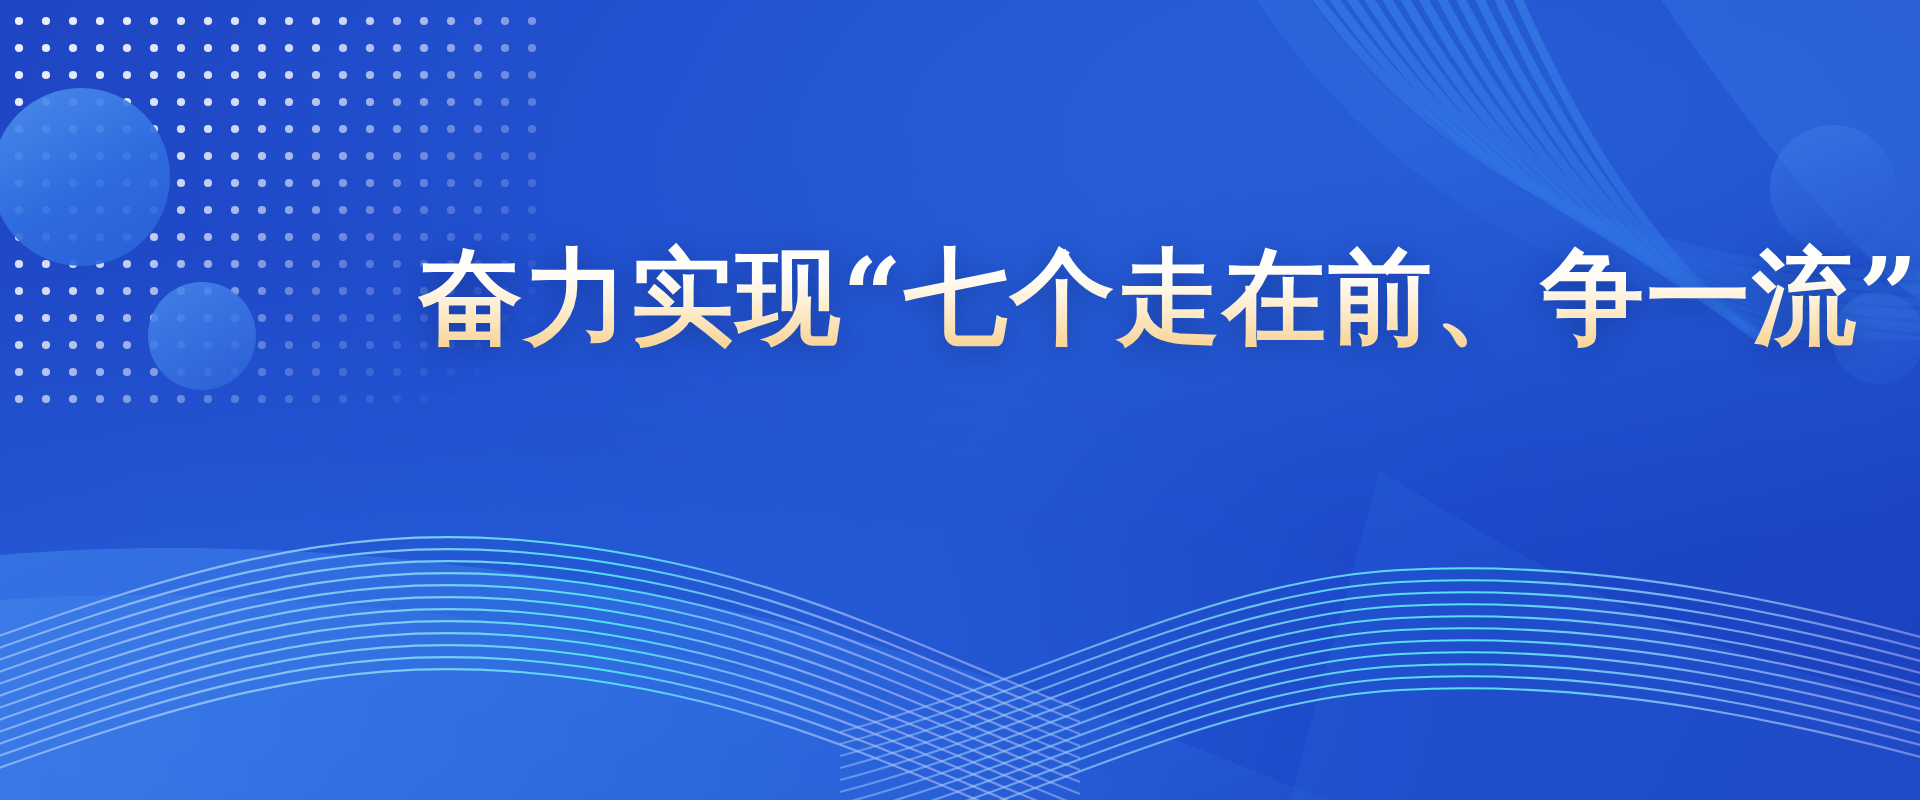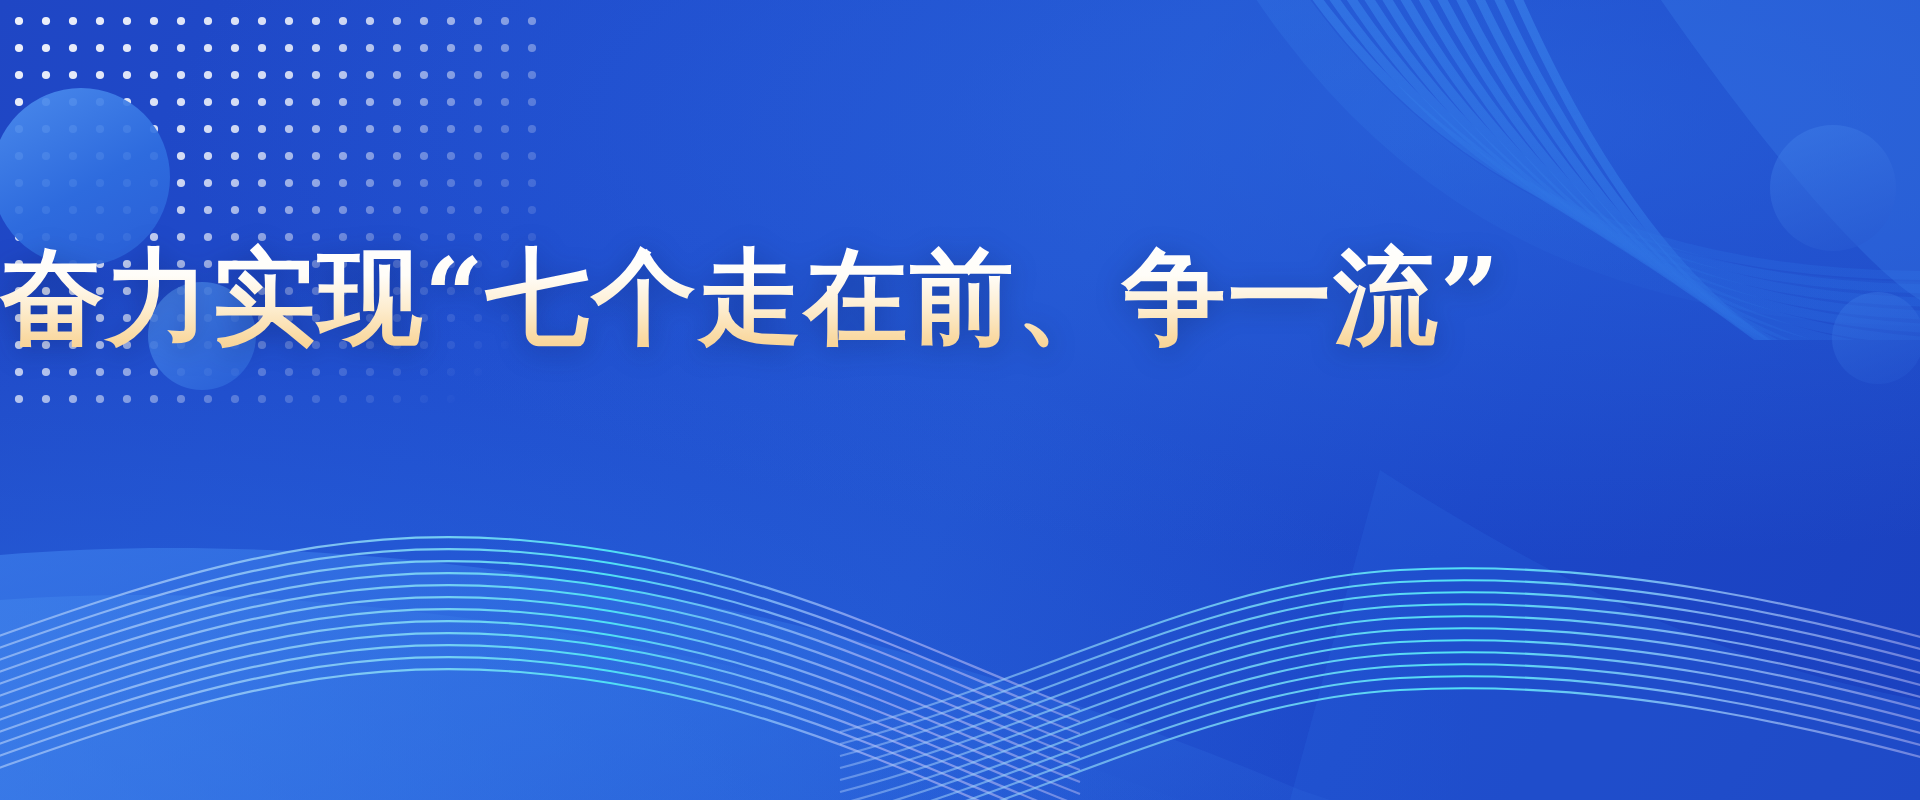--- a/index.html
+++ b/index.html
@@ -41,21 +41,21 @@
   }
   .blob-d{
     left:1832px; top:292px; width:92px; height:92px;
     background:linear-gradient(160deg,#3d7ce8 0%, #2354cf 100%);
     opacity:.42;
   }
 
   
   .headline-wrap{
     position:absolute; left:0; right:0; top:236px;
-    display:flex; align-items:center; justify-content:flex-start;
+    display:flex; align-items:center; justify-content:flex-end;
   }
   .headline{
     font-family:"DejaVu Serif","Liberation Serif",serif;
     font-weight:700;
     font-size:104px;
     line-height:1.18;
     letter-spacing:2px;
     white-space:nowrap;
     background:linear-gradient(180deg,#ffffff 0%, #fffdf8 32%, #fdeccd 60%, #f9d79d 86%, #f7cf8c 100%);
     -webkit-background-clip:text;

